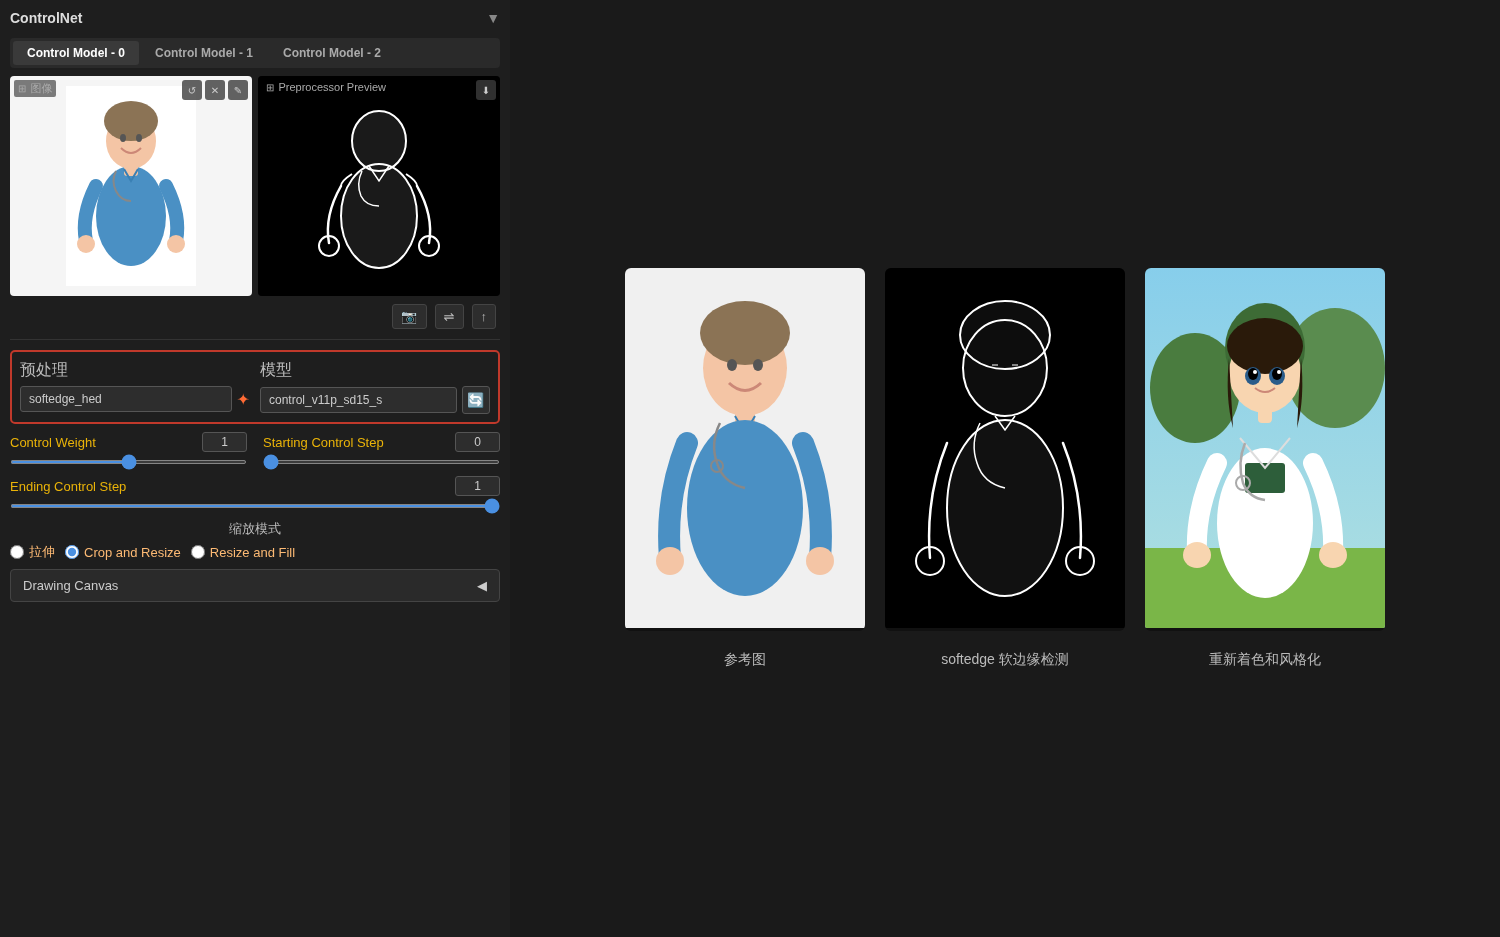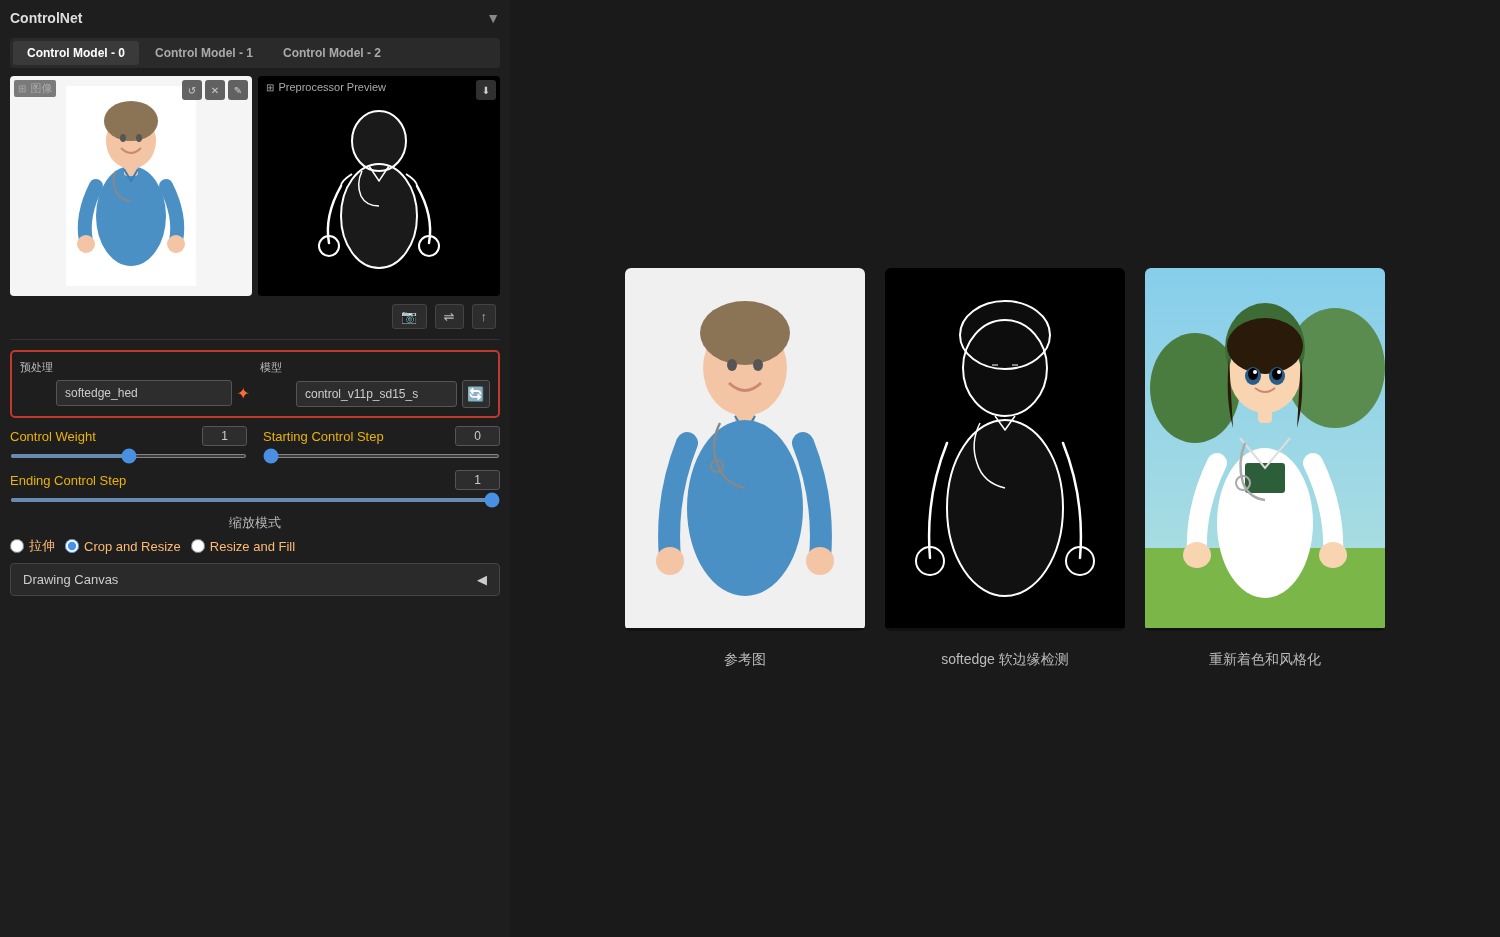--- a/index.html
+++ b/index.html
@@ -204,41 +204,40 @@
       display: flex;
       gap: 10px;
     }
 
     .model-col {
       flex: 1;
     }
 
     .model-col-label {
       color: #bbb;
-      font-size: 11px;
+      font-size: 16px;
       margin-bottom: 5px;
     }
 
     .select-wrapper {
       display: flex;
       align-items: center;
       gap: 5px;
     }
 
     .model-select {
       flex: 1;
       background: #2d2d2d;
       border: 1px solid #555;
       color: #ccc;
       padding: 5px 8px;
       border-radius: 3px;
       font-size: 12px;
       cursor: pointer;
       appearance: none;
-      margin-left: 36px;
     }
 
     .icon-btn {
       background: #2d2d2d;
       border: 1px solid #555;
       color: #bbb;
       width: 28px;
       height: 28px;
       border-radius: 3px;
       cursor: pointer;

